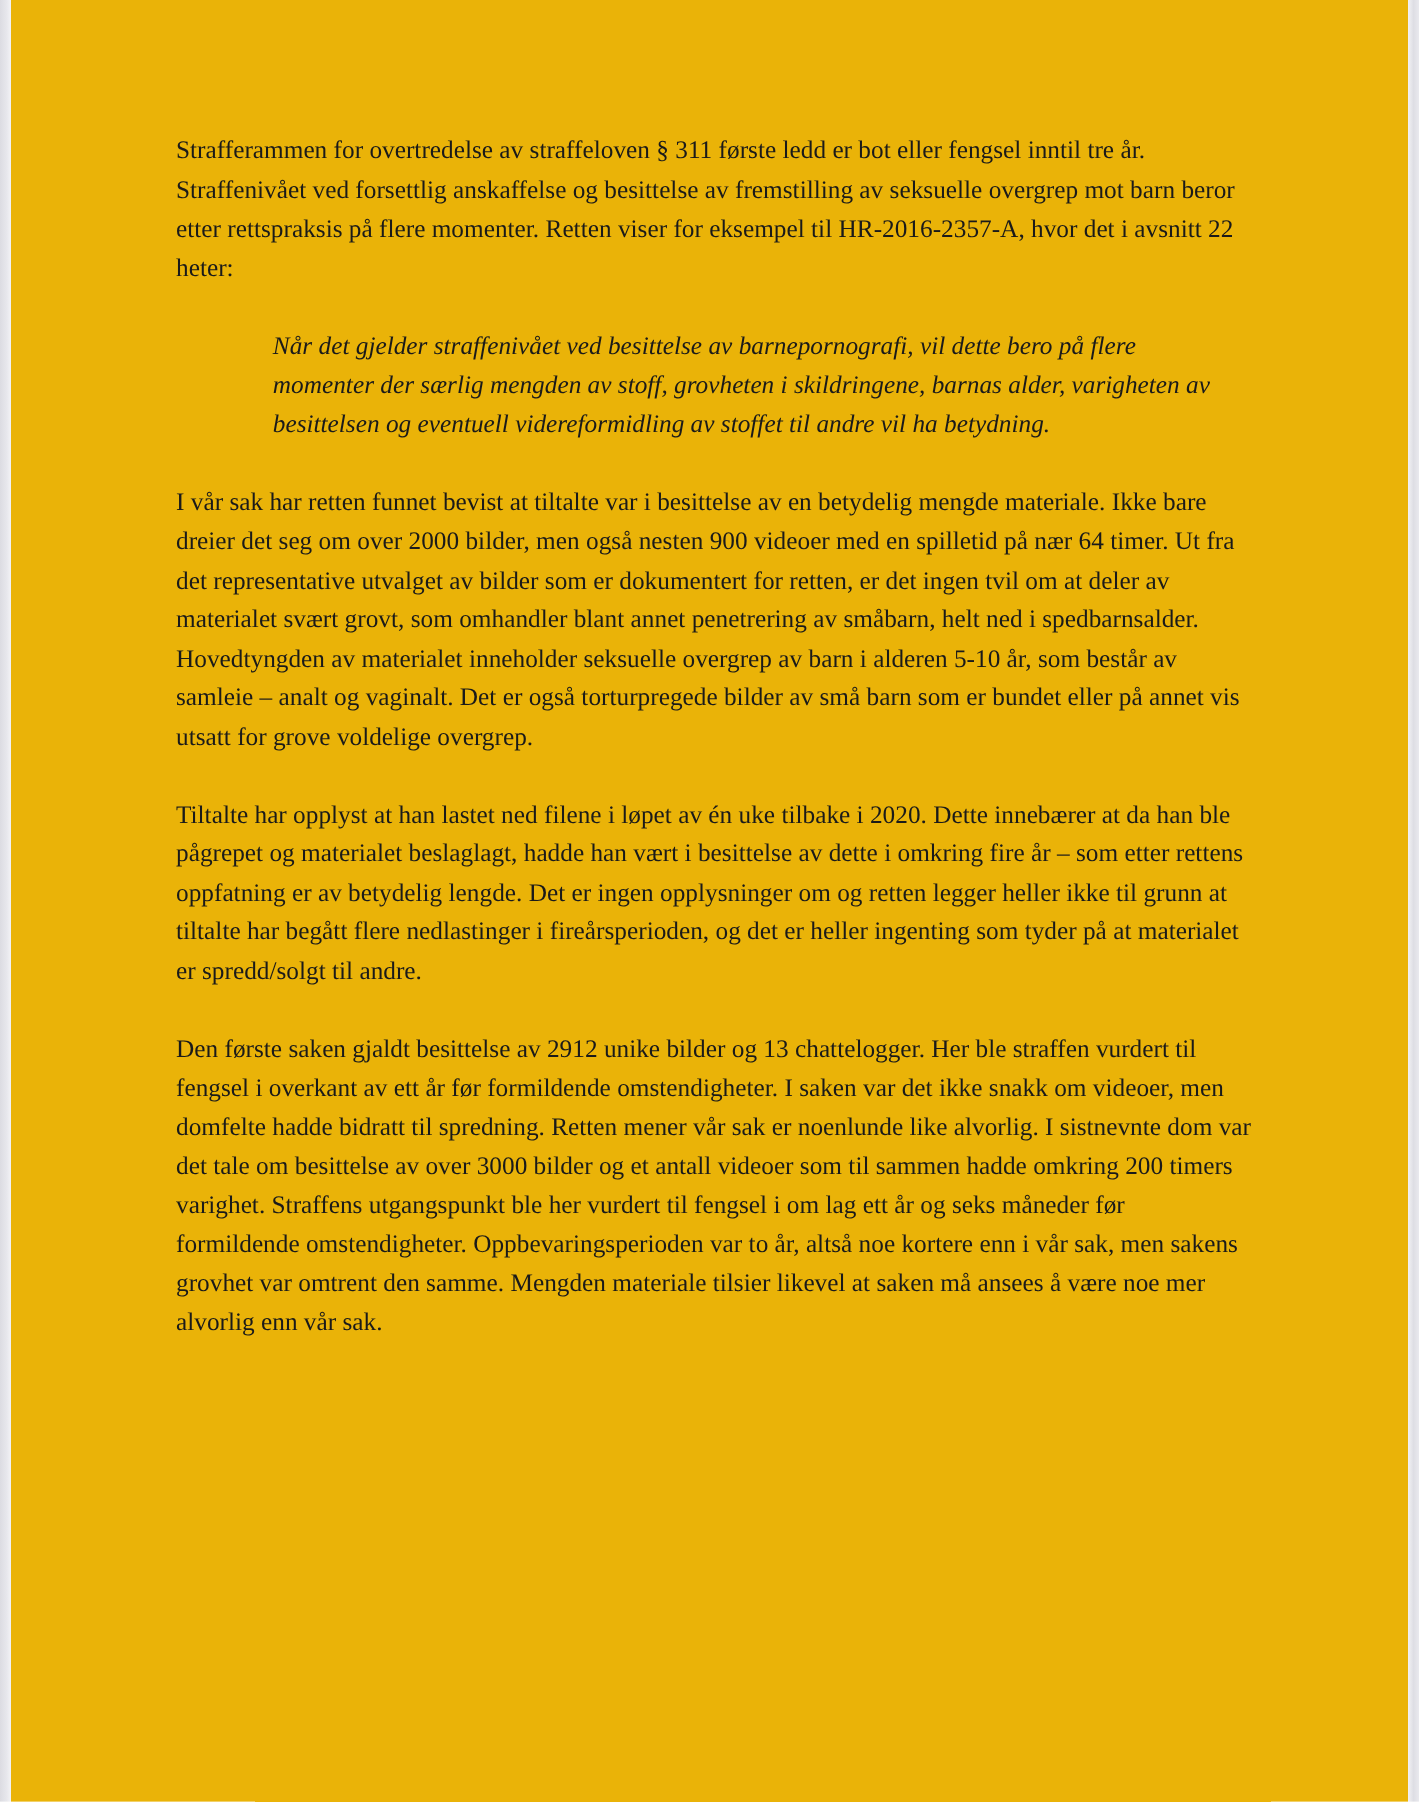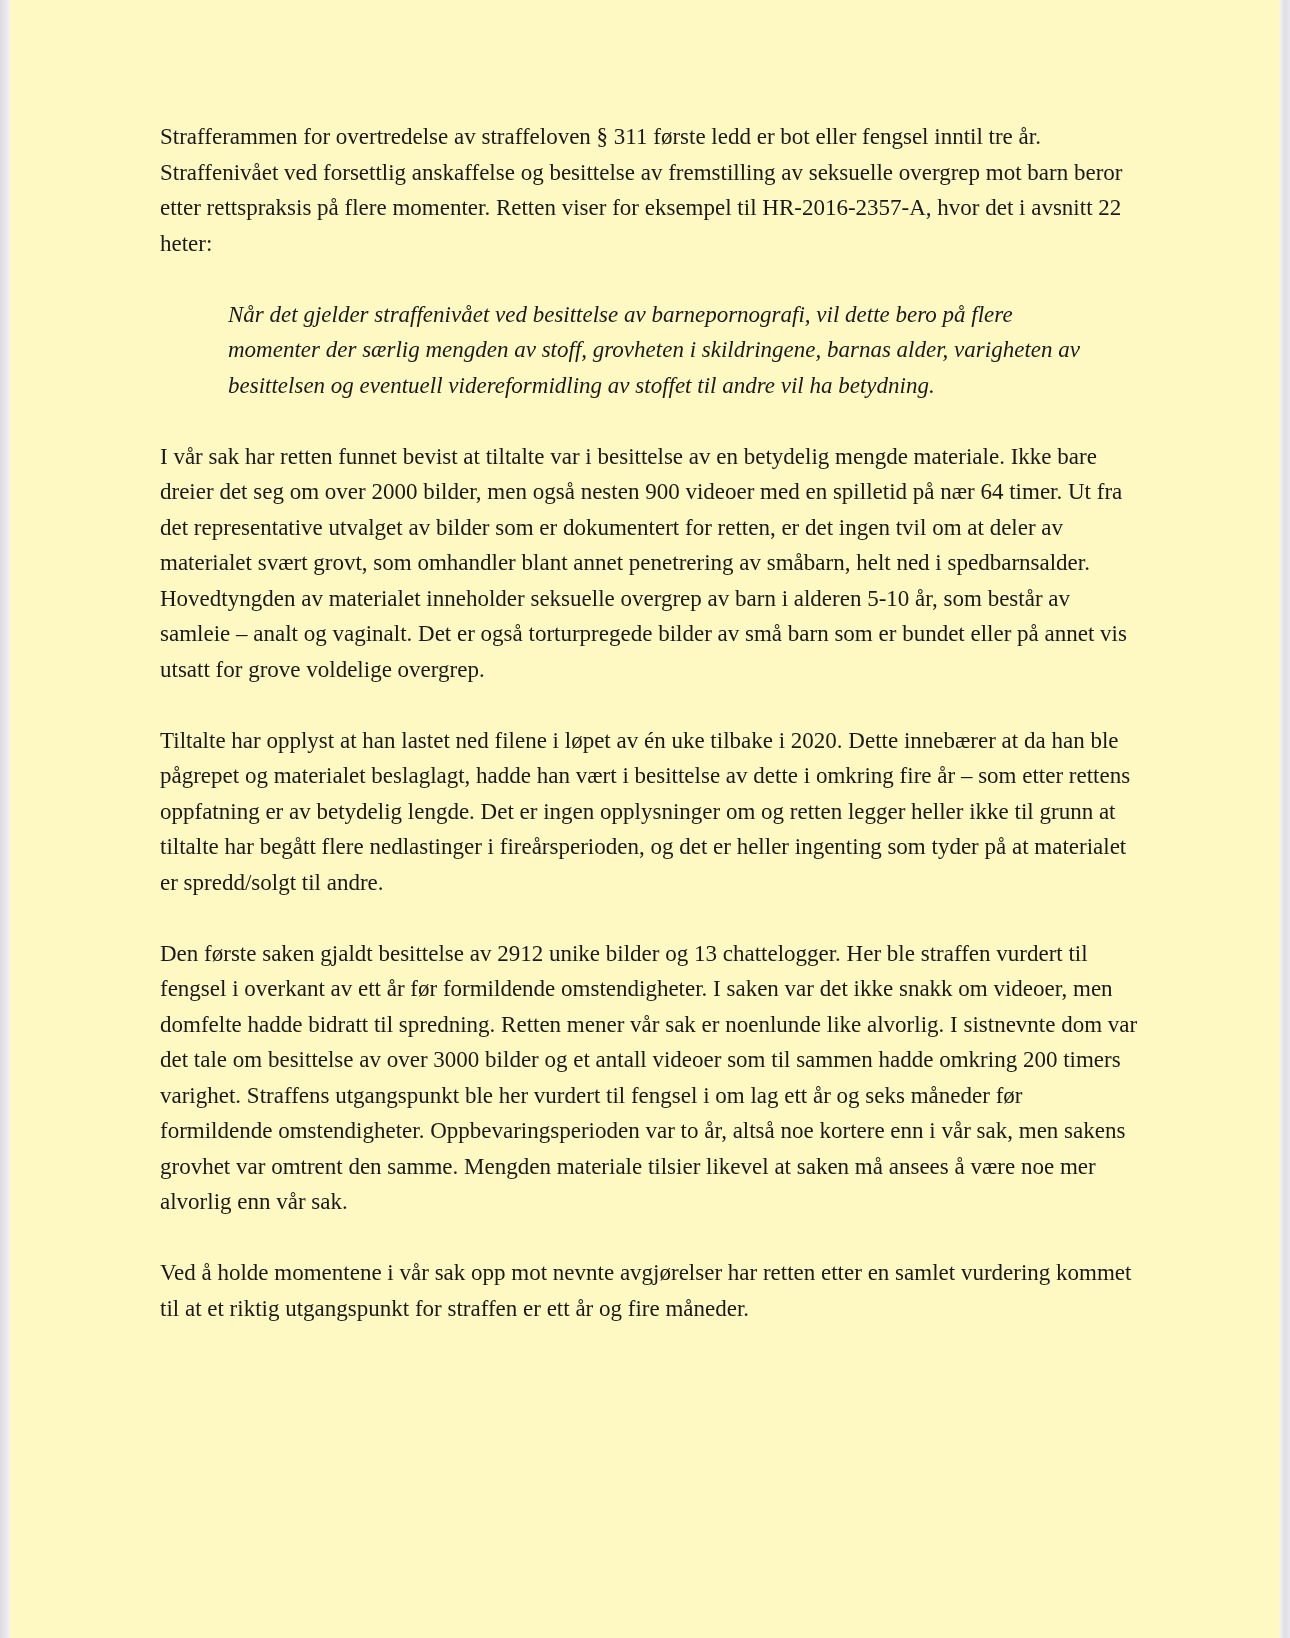--- a/index.html
+++ b/index.html
@@ -25,50 +25,49 @@
     .edge-right {
       position: absolute;
       right: 0; top: 0;
       width: 10px; height: 1638px;
       background: linear-gradient(to left, #e9e9ee 0%, #dedee4 50%, #f2f2f5 100%);
     }
     .page {
       position: absolute;
       left: 10px; top: 0;
       width: 1270px; height: 1638px;
-      background: #fef9c3;
+      background: #eab308;
     }
     .content {
       position: absolute;
       left: 150px;
       top: 119px;
       width: 980px;
       font-family: "Liberation Serif", "DejaVu Serif", serif;
       font-size: 23px;
       line-height: 35.5px;
       color: #1a1a1a;
     }
     .content p {
       margin: 0 0 35.5px 0;
     }
     .content p.quote {
       font-style: italic;
-      margin-left: 68px;
+      margin-left: 88px;
       margin-right: 40px;
     }
   </style>
 </head>
 <body>
 
 <div class="viewport">
   <div class="edge-left"></div>
   <div class="page">
     <div class="content">
       <p class="body">Strafferammen for overtredelse av straffeloven § 311 første ledd er bot eller fengsel inntil tre år. Straffenivået ved forsettlig anskaffelse og besittelse av fremstilling av seksuelle overgrep mot barn beror etter rettspraksis på flere momenter. Retten viser for eksempel til HR-2016-2357-A, hvor det i avsnitt 22 heter:</p>
       <p class="quote">Når det gjelder straffenivået ved besittelse av barnepornografi, vil dette bero på flere momenter der særlig mengden av stoff, grovheten i skildringene, barnas alder, varigheten av besittelsen og eventuell videreformidling av stoffet til andre vil ha betydning.</p>
       <p class="body">I vår sak har retten funnet bevist at tiltalte var i besittelse av en betydelig mengde materiale. Ikke bare dreier det seg om over 2000 bilder, men også nesten 900 videoer med en spilletid på nær 64 timer. Ut fra det representative utvalget av bilder som er dokumentert for retten, er det ingen tvil om at deler av materialet svært grovt, som omhandler blant annet penetrering av småbarn, helt ned i spedbarnsalder. Hovedtyngden av materialet inneholder seksuelle overgrep av barn i alderen 5-10 år, som består av samleie – analt og vaginalt. Det er også torturpregede bilder av små barn som er bundet eller på annet vis utsatt for grove voldelige overgrep.</p>
       <p class="body">Tiltalte har opplyst at han lastet ned filene i løpet av én uke tilbake i 2020. Dette innebærer at da han ble pågrepet og materialet beslaglagt, hadde han vært i besittelse av dette i omkring fire år – som etter rettens oppfatning er av betydelig lengde. Det er ingen opplysninger om og retten legger heller ikke til grunn at tiltalte har begått flere nedlastinger i fireårsperioden, og det er heller ingenting som tyder på at materialet er spredd/solgt til andre.</p>
       <p class="body">Den første saken gjaldt besittelse av 2912 unike bilder og 13 chattelogger. Her ble straffen vurdert til fengsel i overkant av ett år før formildende omstendigheter. I saken var det ikke snakk om videoer, men domfelte hadde bidratt til spredning. Retten mener vår sak er noenlunde like alvorlig. I sistnevnte dom var det tale om besittelse av over 3000 bilder og et antall videoer som til sammen hadde omkring 200 timers varighet. Straffens utgangspunkt ble her vurdert til fengsel i om lag ett år og seks måneder før formildende omstendigheter. Oppbevaringsperioden var to år, altså noe kortere enn i vår sak, men sakens grovhet var omtrent den samme. Mengden materiale tilsier likevel at saken må ansees å være noe mer alvorlig enn vår sak.</p>
-      <p class="body">Ved å holde momentene i vår sak opp mot nevnte avgjørelser har retten etter en samlet vurdering kommet til at et riktig utgangspunkt for straffen er ett år og fire måneder.</p>
     </div>
   </div>
   <div class="edge-right"></div>
 </div>
 
 </body></html>

